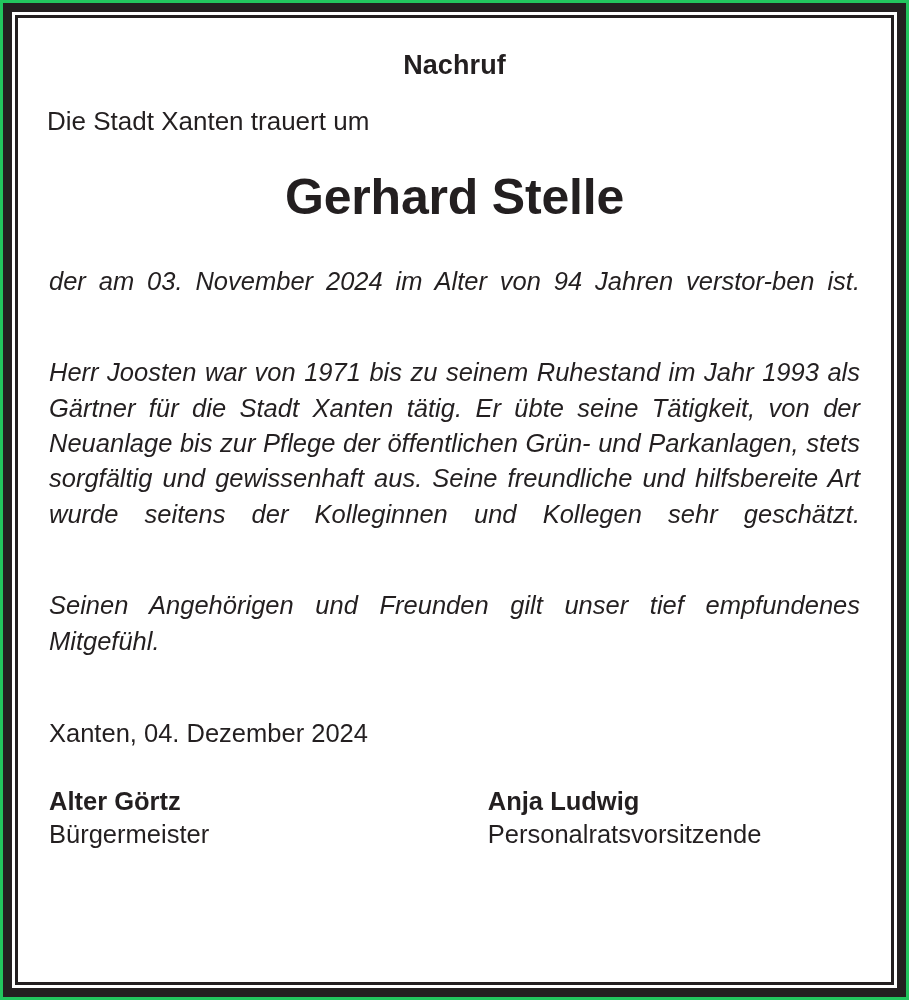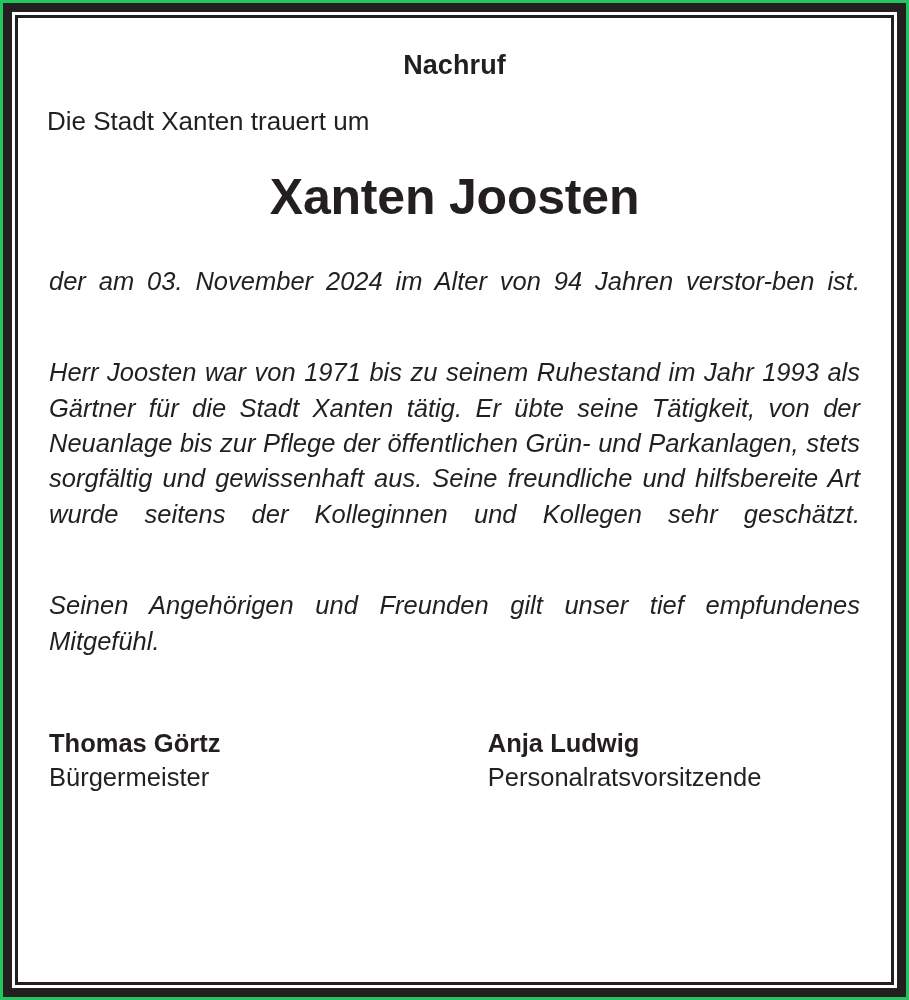--- a/index.html
+++ b/index.html
@@ -153,32 +153,33 @@
   <div class="frame-outer">
     <div class="frame-inner">
       <div class="frame-line">
 
         <div class="content">
 
           <div class="kicker">Nachruf</div>
 
           <div class="subline">Die Stadt Xanten trauert um</div>
 
-          <div class="deceased-name">Xanten Joosten</div>
+          <div class="deceased-name">Gerhard Stelle</div>
 
           <div class="body-copy">
             <p>der am 03. November 2024 im Alter von 94 Jahren verstor-­ben ist.</p>
             <p>Herr Joosten war von 1971 bis zu seinem Ruhestand im Jahr 1993 als Gärtner für die Stadt Xanten tätig. Er übte seine Tätigkeit, von der Neuanlage bis zur Pflege der öffentlichen Grün- und Parkanlagen, stets sorgfältig und gewissenhaft aus. Seine freundliche und hilfsbereite Art wurde seitens der Kolleginnen und Kollegen sehr geschätzt.</p>
             <p>Seinen Angehörigen und Freunden gilt unser tief empfun­denes Mitgefühl.</p>
           </div>
 
+          <div class="placedate">Xanten, 04. Dezember 2024</div>
 
           <div class="signatures">
             <div class="sig-col first">
-              <div class="sig-name">Thomas Görtz</div>
+              <div class="sig-name">Alter Görtz</div>
               <div class="sig-role">Bürgermeister</div>
             </div>
             <div class="sig-col second">
               <div class="sig-name">Anja Ludwig</div>
               <div class="sig-role">Personalratsvorsitzende</div>
             </div>
           </div>
 
         </div>
 

